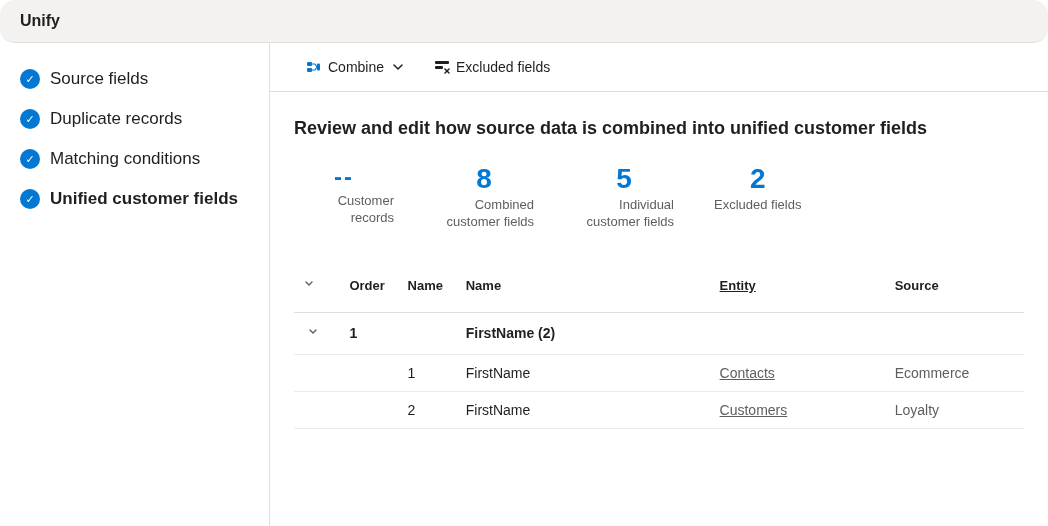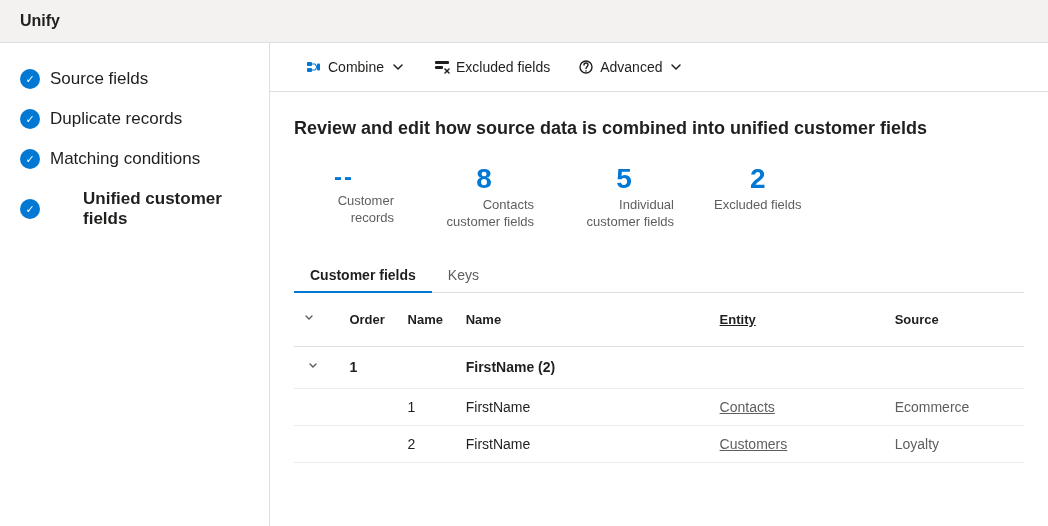--- a/index.html
+++ b/index.html
@@ -5,20 +5,21 @@
     * { box-sizing: border-box; margin: 0; padding: 0; }
     body { font-family: 'Segoe UI', Arial, sans-serif; background: #fff; font-size: 14px; color: #201f1e; display: flex; flex-direction: column; height: 526px; width: 1048px; overflow: hidden; }
 
     .app-header {
       background: #f3f2f1;
       padding: 12px 20px;
       border-bottom: 1px solid #e1dfdd;
       font-weight: 600;
       font-size: 16px;
       color: #201f1e;
+      border-radius: 15px;
     }
 
     .app-body {
       display: flex;
       flex: 1;
       overflow: hidden;
     }
 
     
     .sidebar {
@@ -58,21 +59,20 @@
       background: #fff;
     }
 
     .sidebar-label {
       font-size: 17px;
       color: #201f1e;
     }
 
     .sidebar-item.active .sidebar-label {
       font-weight: 600;
-      margin-left: 33px;
     }
 
     
     .main-content {
       flex: 1;
       overflow-y: auto;
       display: flex;
       flex-direction: column;
     }
 
@@ -288,62 +288,46 @@
       <button class="toolbar-btn">
         <svg class="icon-svg" viewBox="0 0 16 16" fill="none">
           <rect x="1" y="2" width="14" height="3" rx="1" fill="#201f1e"></rect>
           <rect x="1" y="7" width="8" height="3" rx="1" fill="#201f1e"></rect>
           <line x1="11" y1="10" x2="15" y2="14" stroke="#201f1e" stroke-width="1.5" stroke-linecap="round"></line>
           <line x1="15" y1="10" x2="11" y2="14" stroke="#201f1e" stroke-width="1.5" stroke-linecap="round"></line>
         </svg>
         <span>Excluded fields</span>
       </button>
 
-      <button class="toolbar-btn">
-        <svg class="icon-svg" viewBox="0 0 16 16" fill="none">
-          <circle cx="8" cy="8" r="6" stroke="#201f1e" stroke-width="1.4"></circle>
-          <path d="M6 6a2 2 0 114 0c0 1.5-2 2-2 3.5" stroke="#201f1e" stroke-width="1.4" stroke-linecap="round"></path>
-          <circle cx="8" cy="12" r="0.8" fill="#201f1e"></circle>
-        </svg>
-        <span>Advanced</span>
-        <svg class="icon-svg" viewBox="0 0 16 16" fill="none">
-          <path d="M4 6l4 4 4-4" stroke="#201f1e" stroke-width="1.5" stroke-linecap="round"></path>
-        </svg>
-      </button>
     </div>
 
     <div class="page-content">
 
       <div class="page-title">Review and edit how source data is combined into unified customer fields</div>
 
       <div class="stats-row" id="stats-row">
 
       <div class="stat-item">
             <div class="stat-value dash">--</div>
             <div class="stat-label">Customer records</div>
           </div>
           <div class="stat-item">
             <div class="stat-value">8</div>
-            <div class="stat-label">Contacts customer fields</div>
+            <div class="stat-label">Combined customer fields</div>
           </div>
           <div class="stat-item">
             <div class="stat-value">5</div>
             <div class="stat-label">Individual customer fields</div>
           </div>
           <div class="stat-item">
             <div class="stat-value">2</div>
             <div class="stat-label">Excluded fields</div>
           </div>
         </div>
 
-      <div class="tabs-row" id="tabs-row">
-
-      <div class="tab-item active">Customer fields</div>
-          <div class="tab-item">Keys</div>
-        </div>
 
       <div class="table-container">
         <table>
           <thead>
             <tr>
               <th class="col-expand">
                 <svg width="14" height="14" viewBox="0 0 14 14" fill="none">
                   <path d="M4 5l3 3 3-3" stroke="#605e5c" stroke-width="1.4" stroke-linecap="round"></path>
                 </svg>
               </th>

